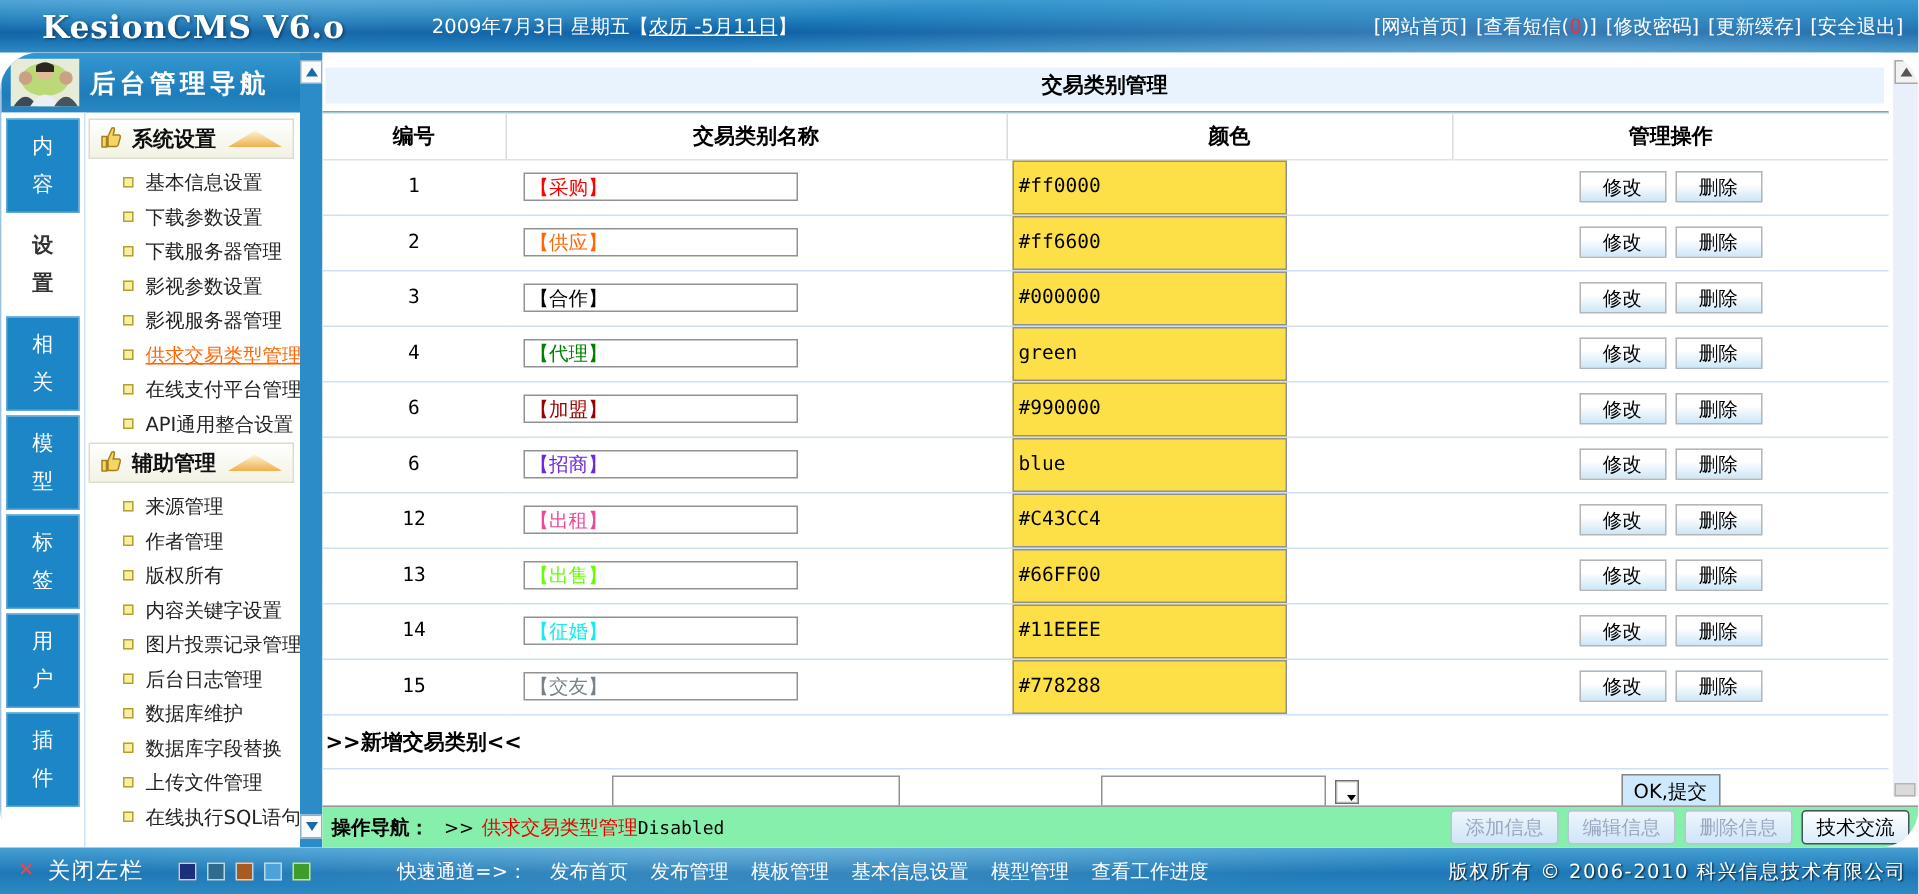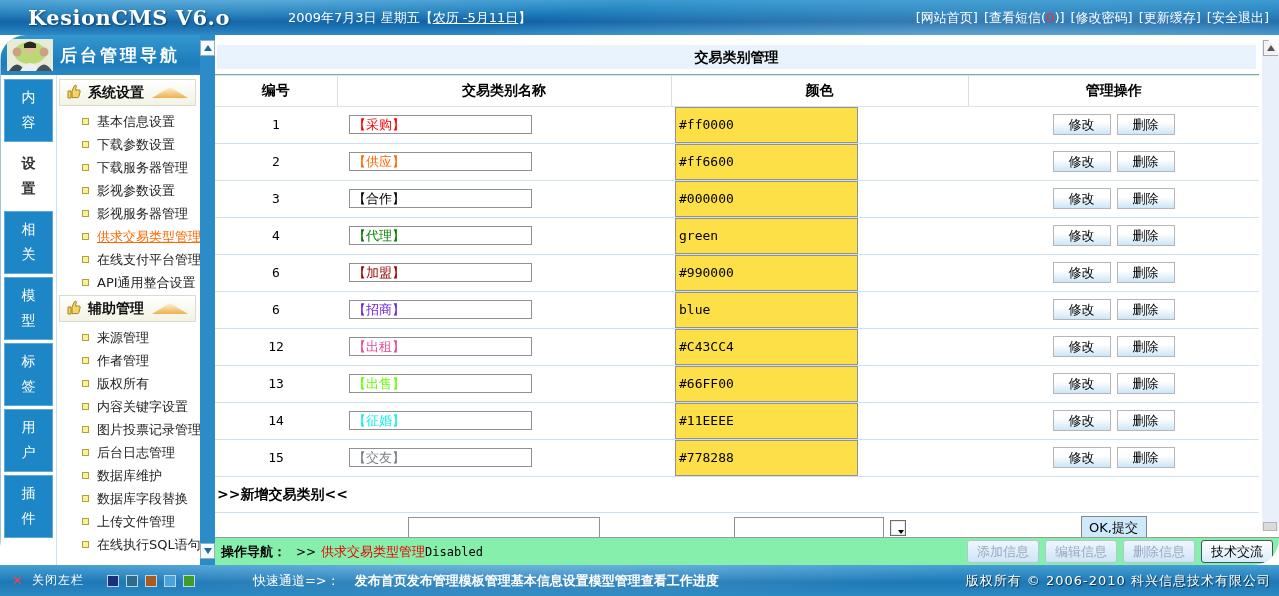--- a/index.html
+++ b/index.html
@@ -91,21 +91,21 @@
   .ob-btn { height:23px; padding:0 9px; font-size:13px; border-radius:3px; cursor:pointer; font-family:inherit; }
   .ob-btn.disabled { background:linear-gradient(180deg,#eef6fd,#cfe5f6); border:1px solid #b9c4d2; color:#9aa8c2; }
   .ob-btn.enabled { background:linear-gradient(180deg,#ffffff,#d9ecfa); border:1px solid #44535f; color:#000; }
 
   
   .footer { height:31px; flex:0 0 31px; display:flex; align-items:center; color:#fff; font-size:13px;
     background:
       radial-gradient(ellipse 800px 70px at 40% -20%, rgba(255,255,255,.25), transparent 60%),
       linear-gradient(180deg,#45a0d4 0%,#1e78b6 55%,#2d8ac2 100%); }
   .close-x { color:#ff4040; font-weight:bold; margin:0 9px 0 12px; font-size:13px; }
-  .close-label { font-size:12px; letter-spacing:1px; }
+  .close-label { font-size:15px; letter-spacing:1px; }
   .squares { display:flex; gap:7px; margin-left:23px; }
   .sq { width:12px; height:12px; border:1px solid #b9d7ea; cursor:pointer; }
   .quick { margin-left:58px; display:flex; gap:15px; align-items:center; }
   .quick a { color:#fff; text-decoration:none; white-space:nowrap; }
   .copyright { margin-left:auto; margin-right:8px; font-weight:normal; text-shadow:1px 1px 1px rgba(0,0,0,.65); letter-spacing:1px; }
 </style>
 </head>
 <body>
 
 <div class="page">
@@ -391,21 +391,21 @@
     <span class="close-label">关闭左栏</span>
     <span class="squares" id="footer-squares">
         <span class="sq" style="background: rgb(28, 47, 124);"></span>
         <span class="sq" style="background: rgb(46, 107, 140);"></span>
         <span class="sq" style="background: rgb(168, 90, 32);"></span>
         <span class="sq" style="background: rgb(75, 163, 218);"></span>
         <span class="sq" style="background: rgb(63, 156, 42);"></span>
       </span>
     <span class="quick">
       <span>快速通道=&gt;：</span>
-      <span id="quick-links" style="display:flex;font-weight:bold;">
+      <span id="quick-links" style="display:flex;gap:15px;">
           <a href="#">发布首页</a>
           <a href="#">发布管理</a>
           <a href="#">模板管理</a>
           <a href="#">基本信息设置</a>
           <a href="#">模型管理</a>
           <a href="#">查看工作进度</a>
         </span>
     </span>
     <span class="copyright">版权所有 © 2006-2010 科兴信息技术有限公司</span>
   </div>

